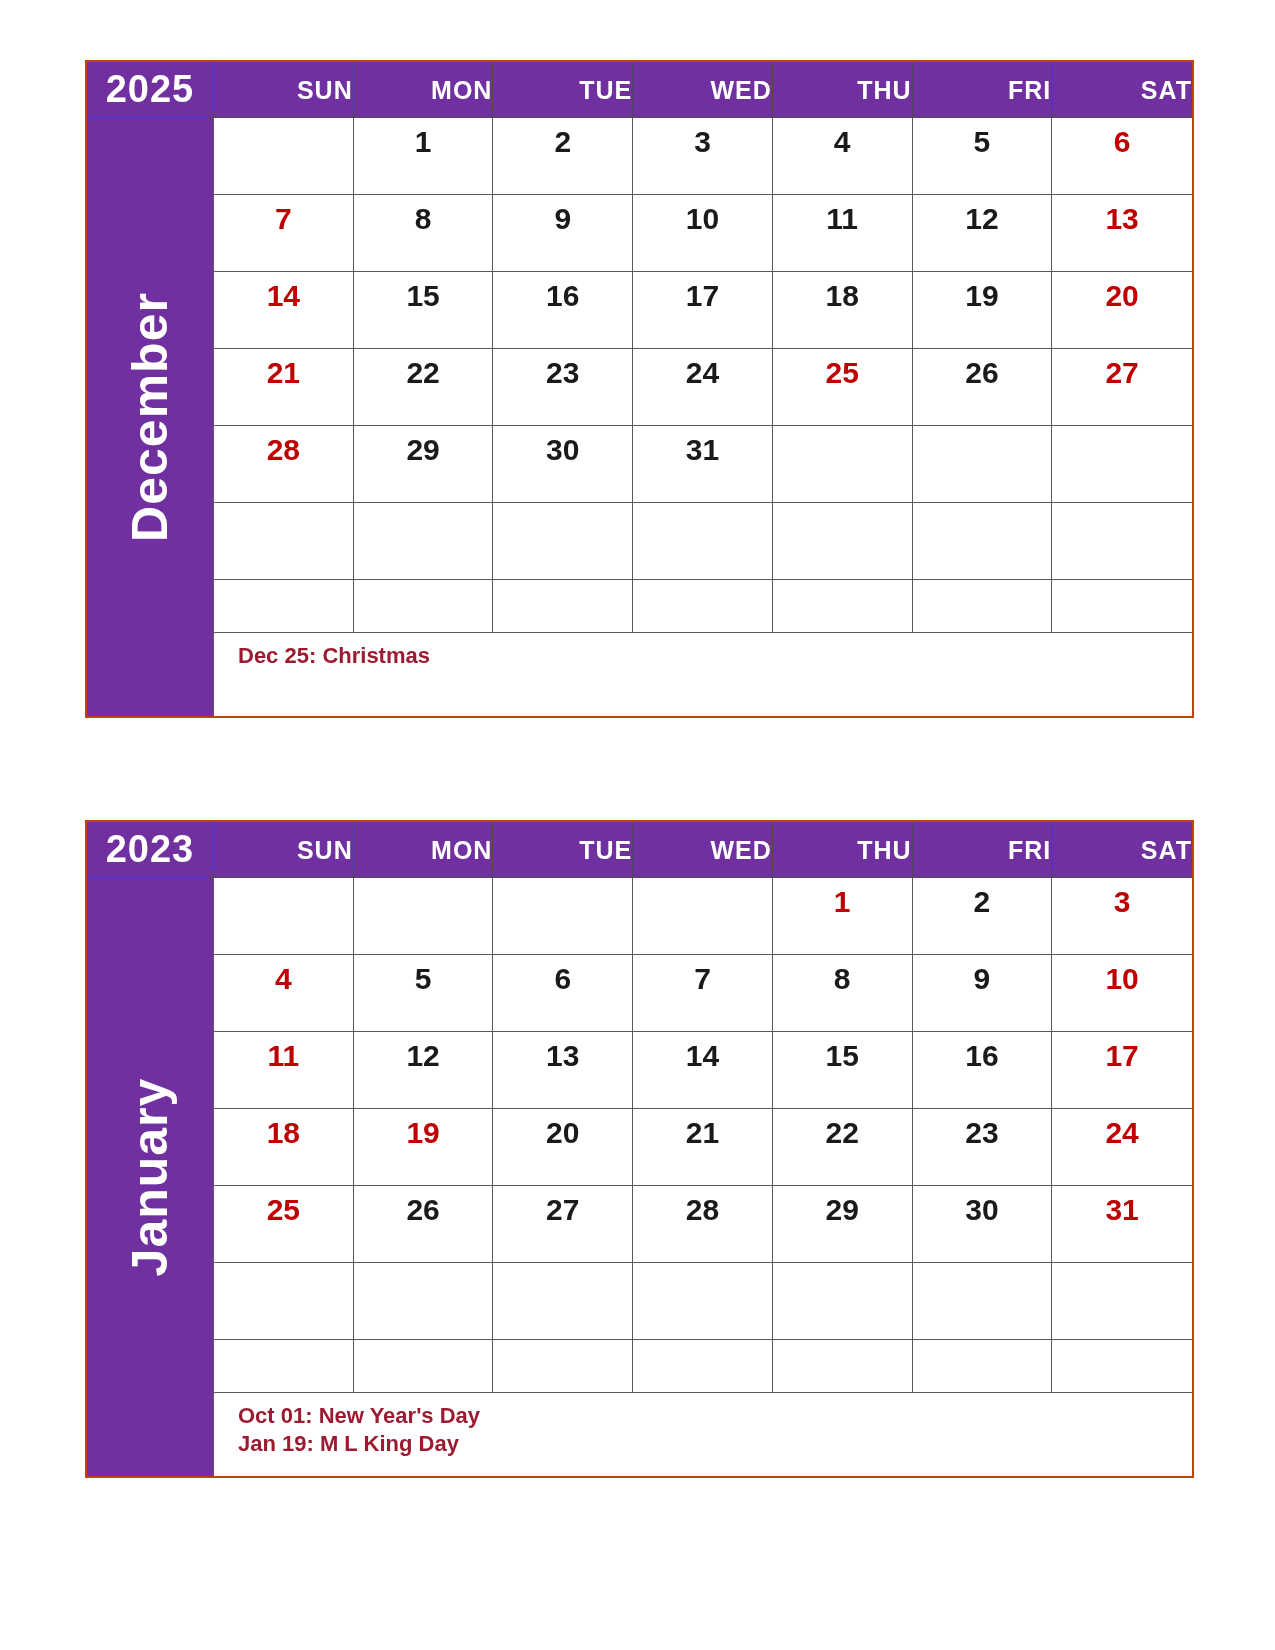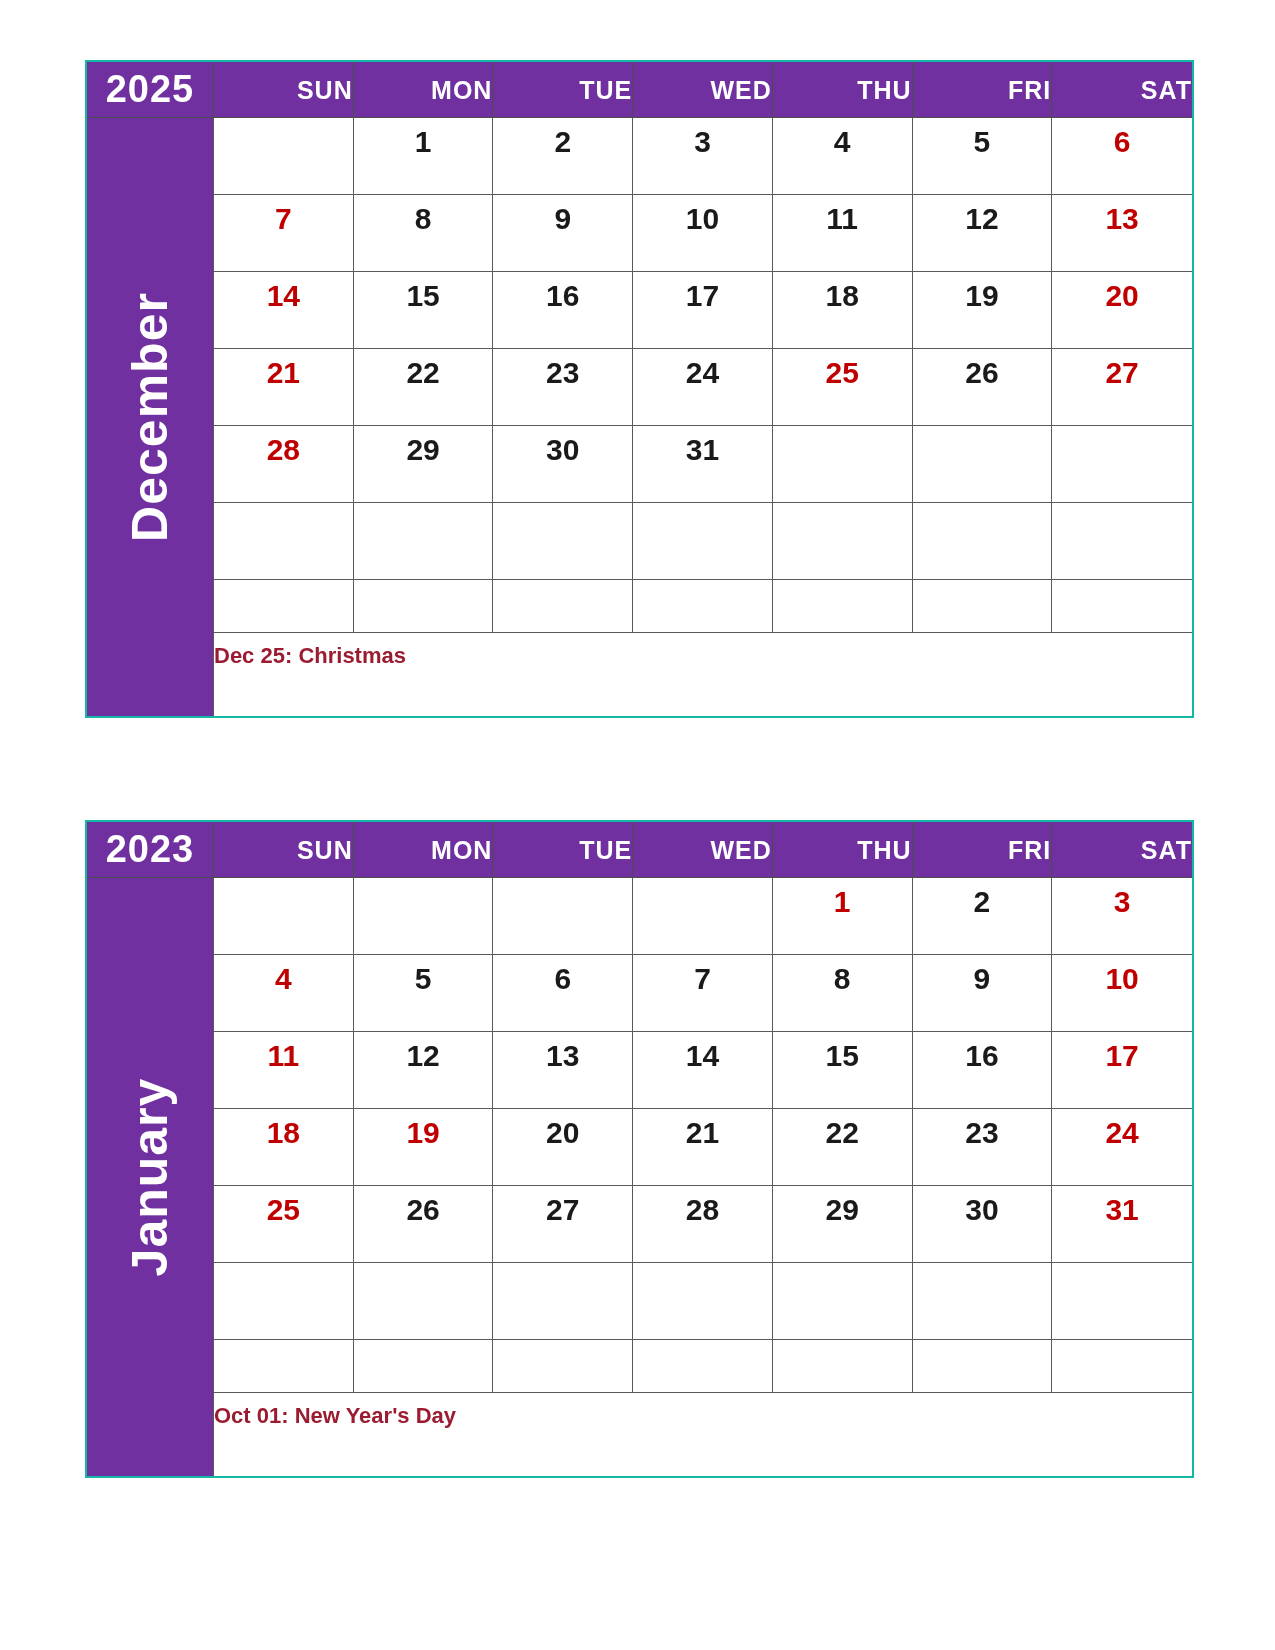--- a/index.html
+++ b/index.html
@@ -2,21 +2,21 @@
 <html><head>
 <meta charset="utf-8">
 <style>
   html,body { margin:0; padding:0; background:#ffffff; }
   .page {
     position:relative; width:1275px; height:1650px; background:#ffffff;
     font-family:"Liberation Sans", sans-serif; overflow:hidden;
   }
   .cal {
     position:absolute; left:85px; width:1105px;
-    border:2px solid #14b8a6; background:#ffffff;
+    border:2px solid #c2410c; background:#ffffff;
   }
   .cal-header {
     display:grid; grid-template-columns:127px repeat(7,1fr);
     height:55px; background:#7030A0; border-bottom:1px solid #4c4c4c;
   }
   .year-cell {
     color:#ffffff; font-weight:bold; font-size:38px; text-align:center;
     line-height:55px; border-right:1px solid #4c4c4c; letter-spacing:1px;
   }
   .hcell {
@@ -39,21 +39,21 @@
     display:grid; grid-template-columns:repeat(7,1fr);
     grid-template-rows:repeat(6,77px) 53px;
   }
   .cell {
     border-right:1px solid #595959; border-bottom:1px solid #595959;
     text-align:center; padding-top:7px; box-sizing:border-box;
     font-weight:bold; font-size:30px; color:#1a1a1a;
   }
   .cell:nth-child(7n) { border-right:none; }
   .cell .red, .red { color:#C00000; }
-  .holiday-row { height:83px; padding:9px 0 0 0; box-sizing:border-box; }
+  .holiday-row { height:83px; padding:9px 0 0 24px; box-sizing:border-box; }
   .holiday-line {
     color:#9B1C31; font-weight:bold; font-size:22px; line-height:28px;
   }
   .footer {
     position:absolute; left:0; top:1560px; width:100%; text-align:center;
   }
   .footer a {
     color:#2222CC; font-size:30px; text-decoration:underline;
     font-family:"Liberation Sans", sans-serif;
   }
@@ -201,19 +201,20 @@
             <div class="cell"></div>
             <div class="cell"></div>
             <div class="cell"></div>
             <div class="cell"></div>
             <div class="cell"></div>
             <div class="cell"></div>
             <div class="cell"></div>
           </div>
         <div class="holiday-row">
             <div class="holiday-line">Oct 01: New Year's Day</div>
+            <div class="holiday-line">Jan 19: M L King Day</div>
           </div>
       </div>
     </div>
   </div>
 
 
 </div>
 
 </body></html>

